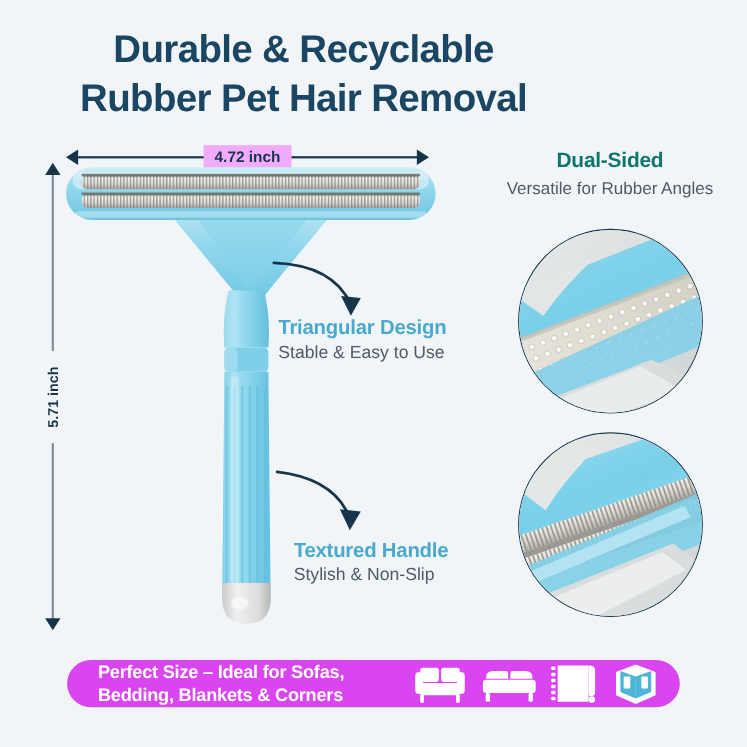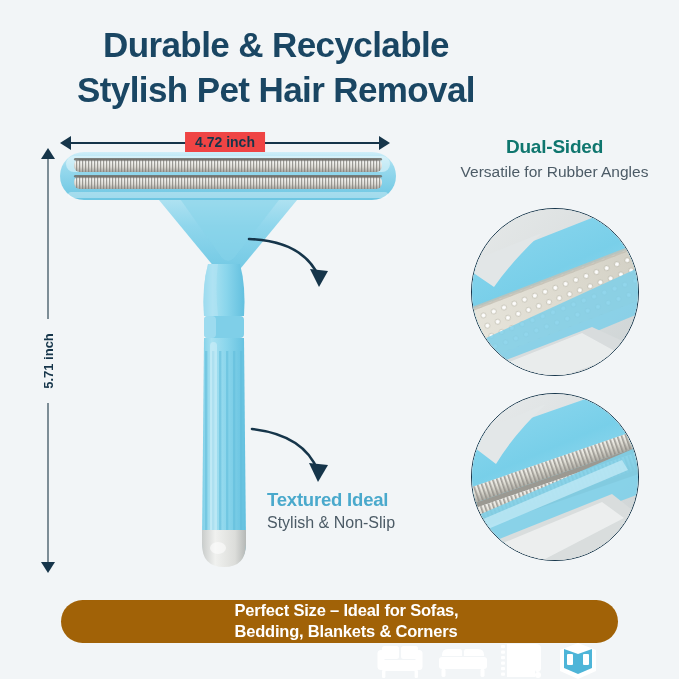--- a/index.html
+++ b/index.html
@@ -64,21 +64,21 @@
     border-top: 7px solid transparent;
     border-bottom: 7px solid transparent;
   }
   #dim-h .ah-left { left: 0; border-right: 11px solid #16354a; }
   #dim-h .ah-right { right: 0; border-left: 11px solid #16354a; }
   #dim-h .dim-label {
     position: absolute;
     left: 50%;
     top: 0;
     transform: translateX(-50%);
-    background: #ef4444;
+    background: #f0abfc;
     padding: 0 10px;
     font-size: 14px;
     font-weight: bold;
     color: #16354a;
     line-height: 21px;
   }
 
   
   #dim-v {
     position: absolute;
@@ -187,27 +187,26 @@
   #circle-dual   { left: 41px; top: 74px; }
   #circle-comb   { left: 41px; top: 259px; }
 
   
   #bottom-banner {
     position: absolute;
     left: 61px;
     top: 600px;
     width: 557px;
     height: 43px;
-    background: #a16207;
+    background: #d946ef;
     border-radius: 27px;
     display: flex;
     align-items: center;
     box-sizing: border-box;
     padding: 0 14px 0 28px;
-    flex-direction: column;
   }
   #banner-text {
     color: #ffffff;
     font-size: 16.5px;
     font-weight: bold;
     line-height: 21px;
     letter-spacing: -0.2px;
     white-space: pre-line;
     flex: 0 0 auto;
   }
@@ -218,21 +217,21 @@
     margin-left: auto;
     padding-right: 6px;
   }
   .banner-icon { display: block; }
 </style>
 </head>
 <body>
 
 <div id="title-block">
   <div class="title-line">Durable &amp; Recyclable</div>
-  <div class="title-line">Stylish Pet Hair Removal</div>
+  <div class="title-line">Rubber Pet Hair Removal</div>
 </div>
 
 <div id="product-panel">
 
   <div id="dim-h">
     <div class="bar"></div>
     <div class="ah-left"></div>
     <div class="ah-right"></div>
     <div class="dim-label">4.72 inch</div>
   </div>
@@ -319,23 +318,27 @@
   <svg id="arrow-1" class="arrow-svg" width="95" height="62" viewBox="0 0 95 62">
     <path d="M4 4 Q58 6 74 42" stroke="#16354a" stroke-width="2.6" fill="none" stroke-linecap="round"></path>
     <path d="M74 52 L65 34 L83 36 Z" fill="#16354a"></path>
   </svg>
 
   <svg id="arrow-2" class="arrow-svg" width="95" height="66" viewBox="0 0 95 66">
     <path d="M4 4 Q56 10 70 46" stroke="#16354a" stroke-width="2.6" fill="none" stroke-linecap="round"></path>
     <path d="M70 57 L61 38 L80 40 Z" fill="#16354a"></path>
   </svg>
 
+  <div class="callout" id="callout-triangular">
+    <div class="c-title">Triangular Design</div>
+    <div class="c-sub">Stable &amp; Easy to Use</div>
+  </div>
 
   <div class="callout" id="callout-textured">
-    <div class="c-title">Textured Ideal</div>
+    <div class="c-title">Textured Handle</div>
     <div class="c-sub">Stylish &amp; Non-Slip</div>
   </div>
 </div>
 
 <div id="detail-panel">
   <div id="detail-header">
     <div class="d-title">Dual-Sided</div>
     <div class="d-sub">Versatile for Rubber Angles</div>
   </div>
 

